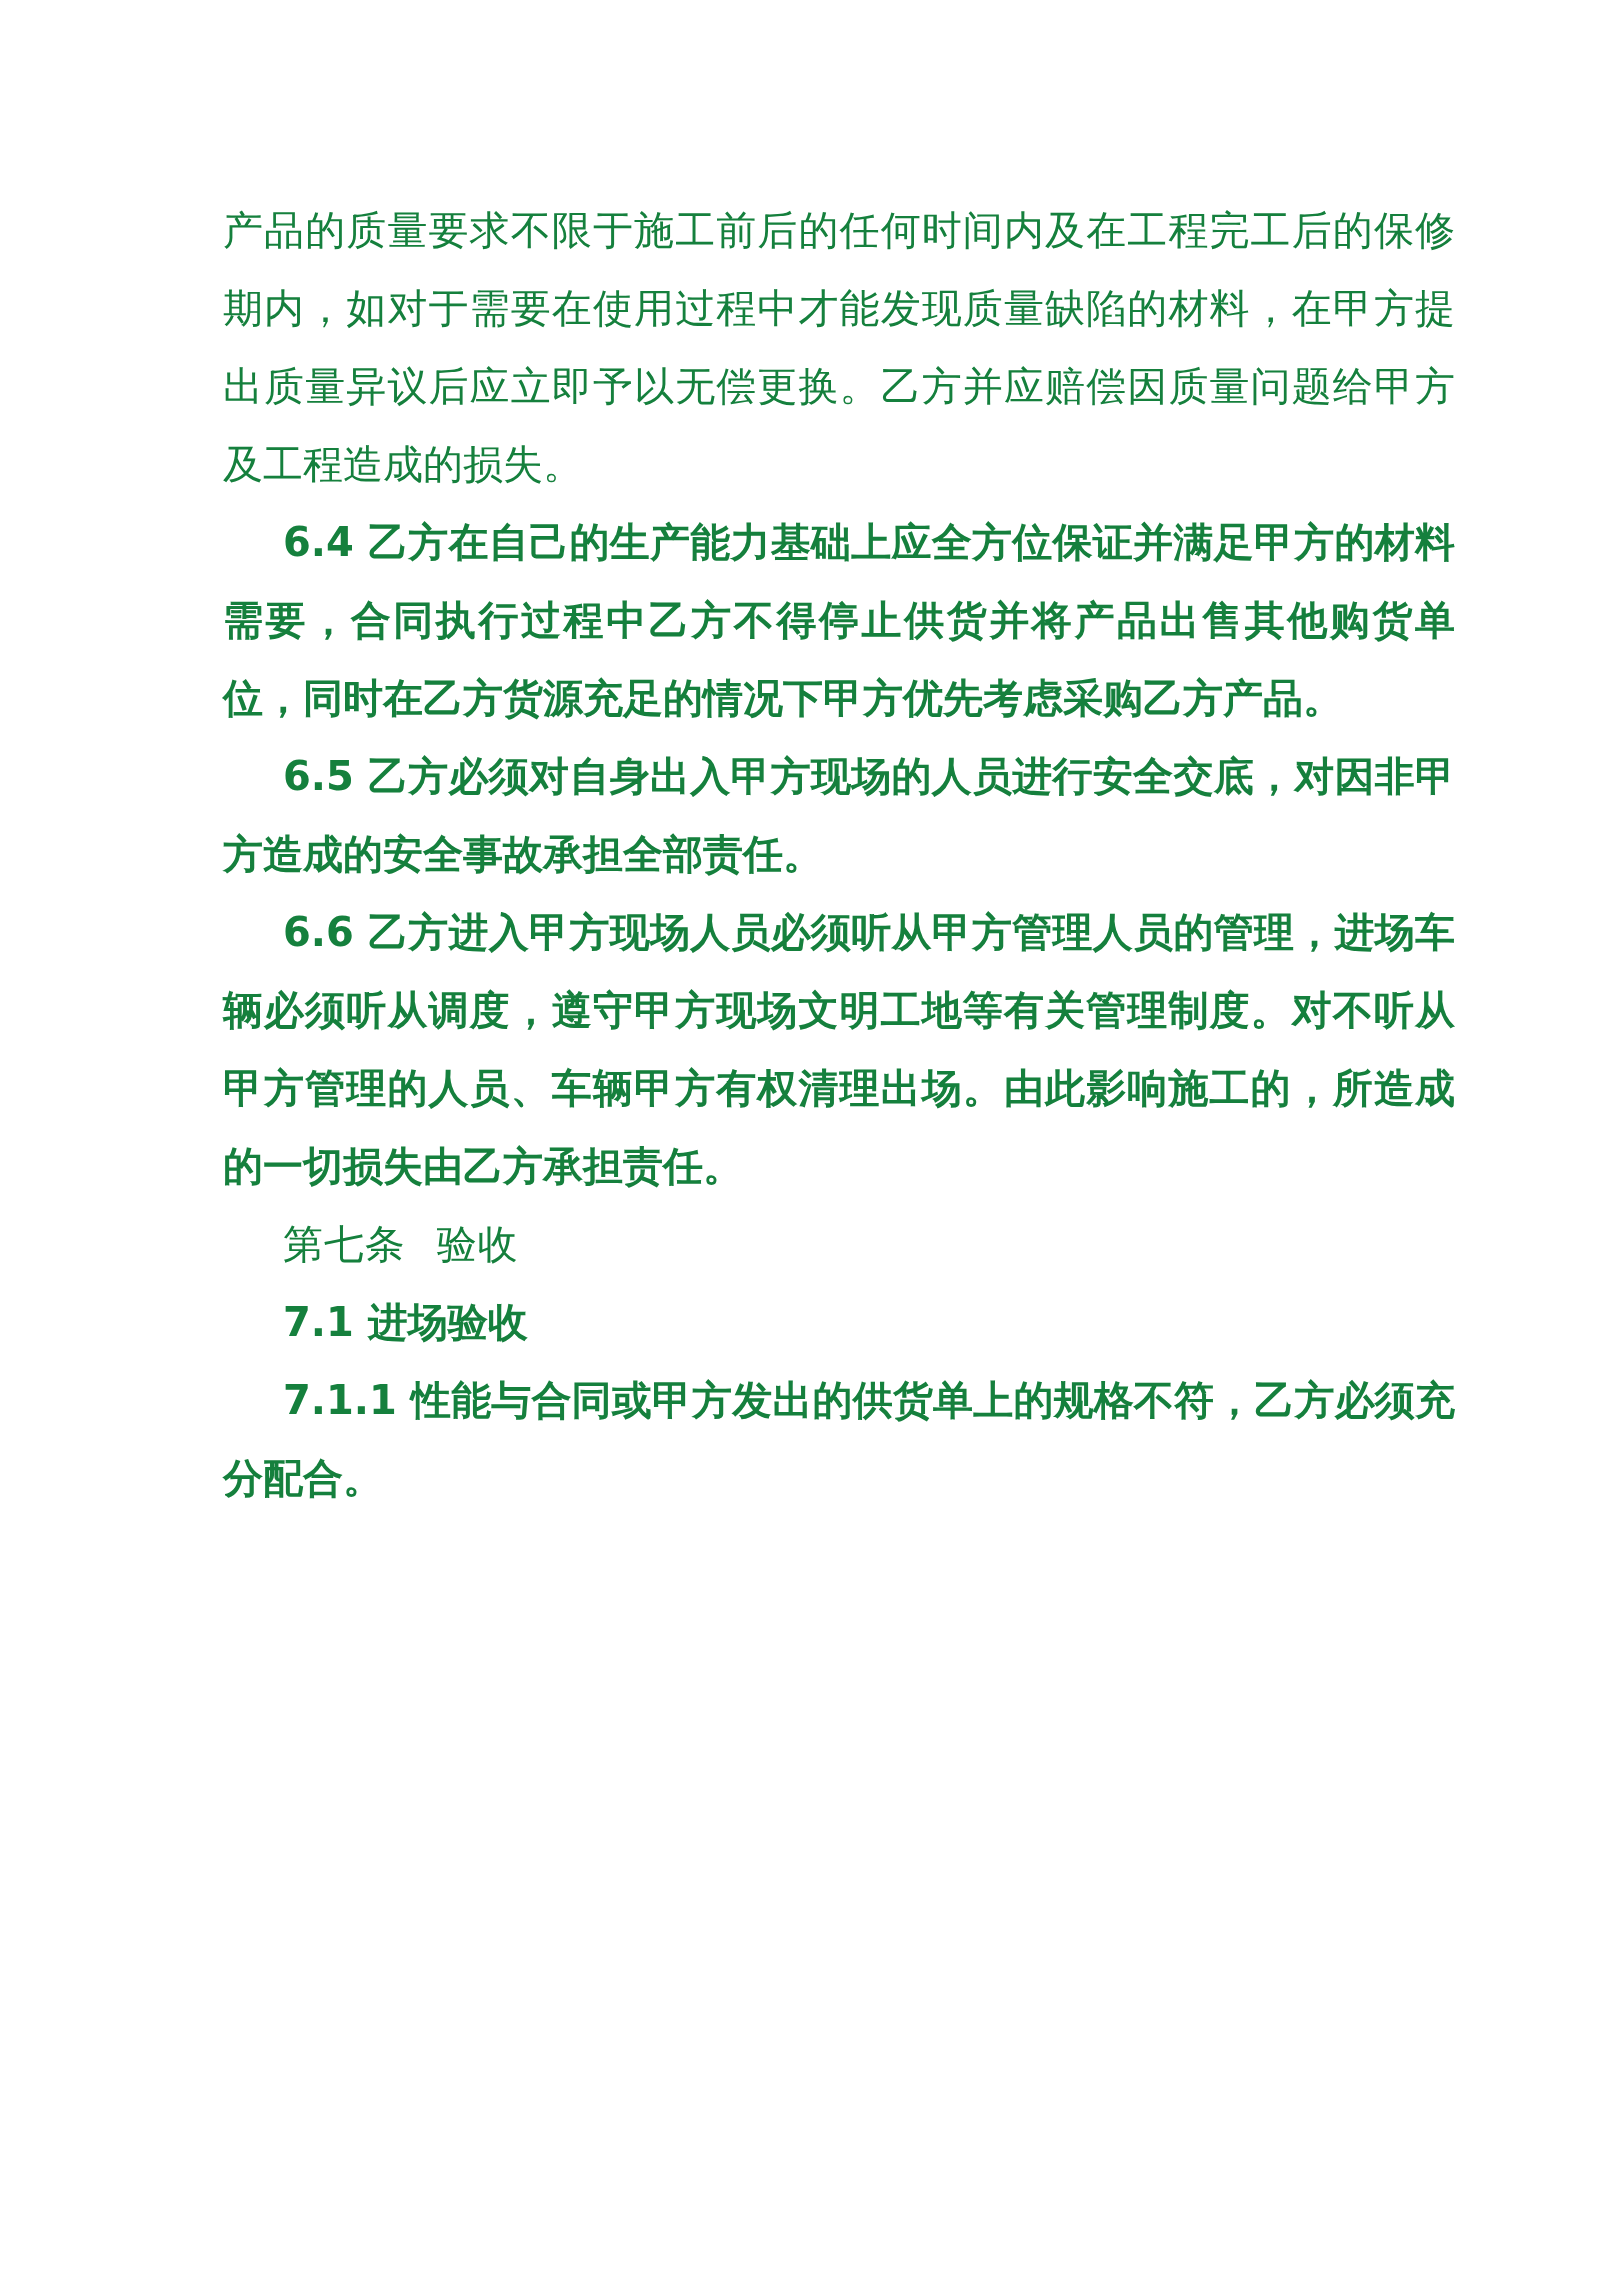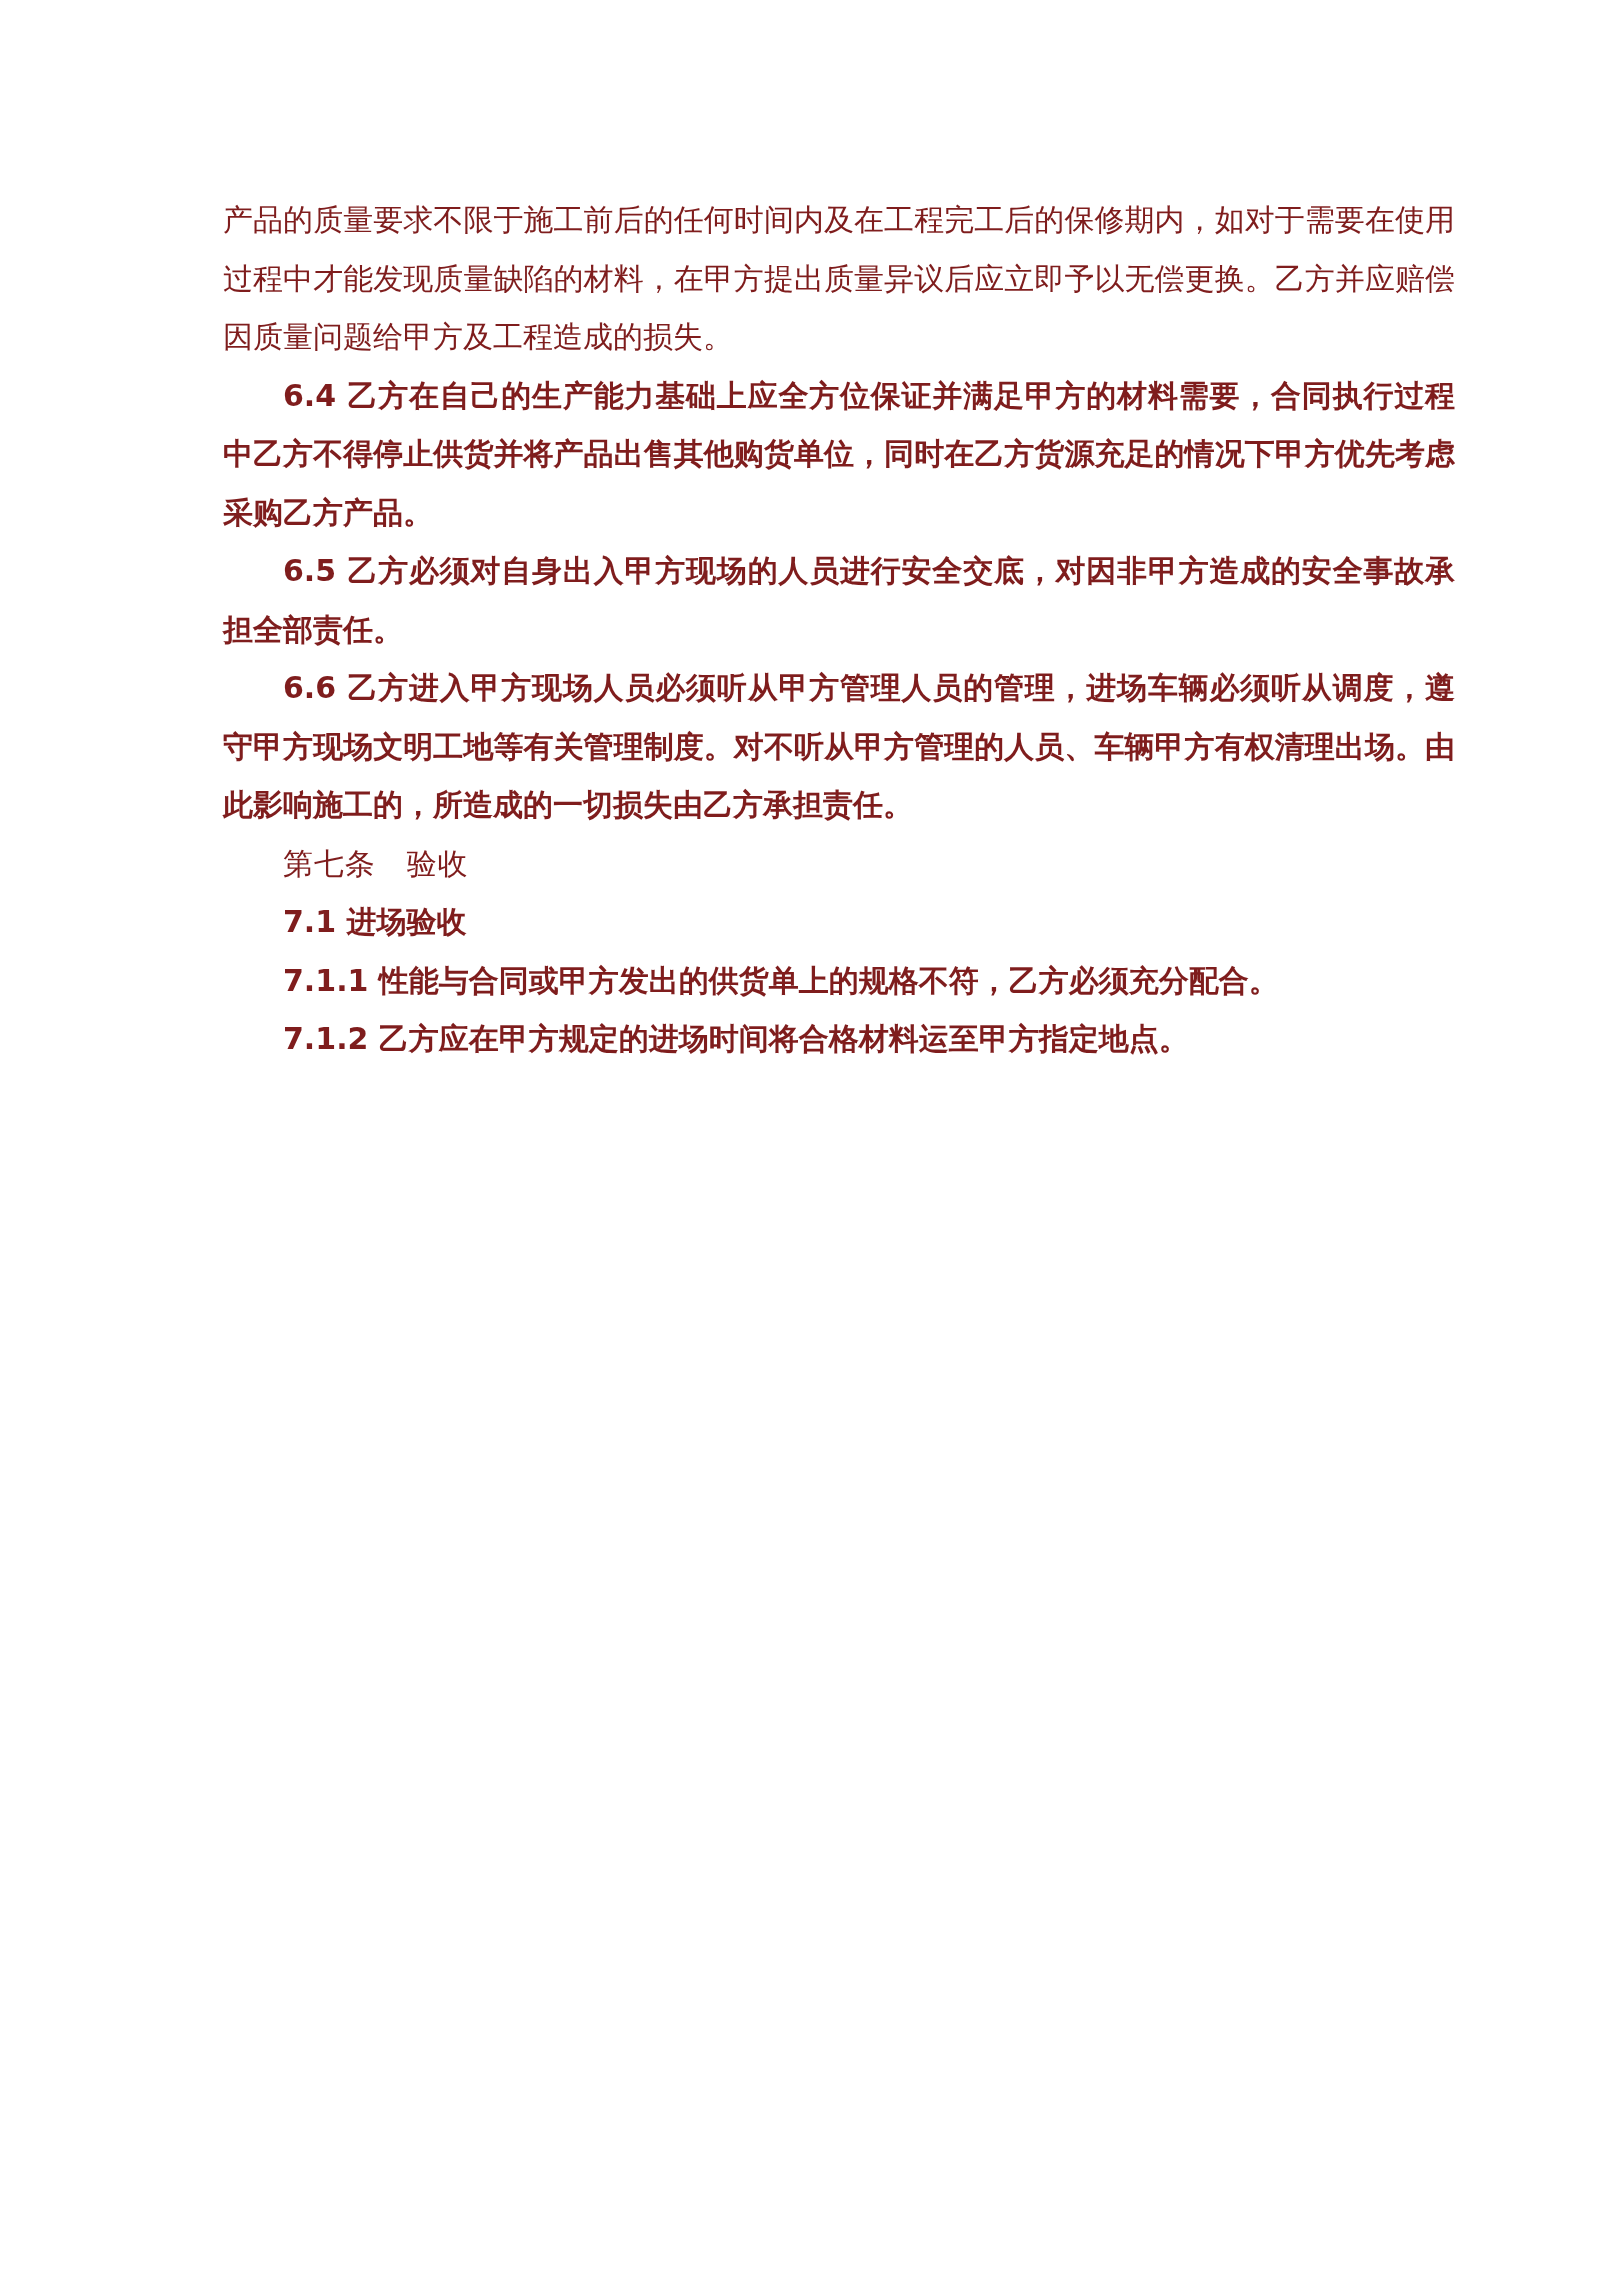--- a/index.html
+++ b/index.html
@@ -12,23 +12,23 @@
   }
   .page {
     width: 1623px;
     height: 2294px;
     background: #ffffff;
     position: relative;
     box-sizing: border-box;
     padding: 191px 168px 0 223px;
   }
   .doc-body {
-    font-size: 30px;
+    font-size: 40px;
     line-height: 1.95;
-    color: #7f1d1d;
+    color: #15803d;
     text-align: justify;
     text-justify: inter-ideograph;
   }
   .para {
     margin: 0 0 0 0;
     text-indent: 0;
   }
   .para.indent {
     text-indent: 60px;
     font-weight: bold;
@@ -58,19 +58,18 @@
     <p class="para indent">6.6  乙方进入甲方现场人员必须听从甲方管理人员的管理，进场车辆必须听从调度，遵守甲方现场文明工地等有关管理制度。对不听从甲方管理的人员、车辆甲方有权清理出场。由此影响施工的，所造成的一切损失由乙方承担责任。</p>
 
     <p class="para heading">
       <span>第七条</span><span class="gap"></span><span>验收</span>
     </p>
 
     <p class="para indent">7.1  进场验收</p>
 
     <p class="para indent">7.1.1  性能与合同或甲方发出的供货单上的规格不符，乙方必须充分配合。</p>
 
-    <p class="para indent">7.1.2  乙方应在甲方规定的进场时间将合格材料运至甲方指定地点。</p>
 
 
 
   </div>
 </div>
 
 
 </body></html>

